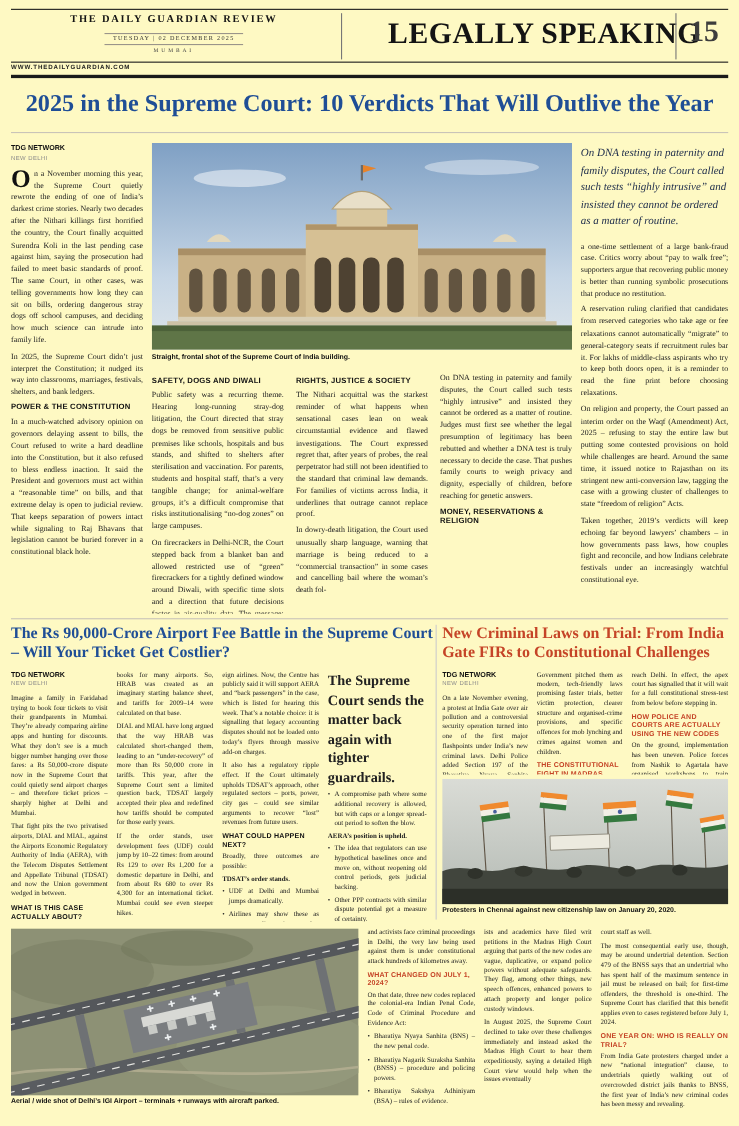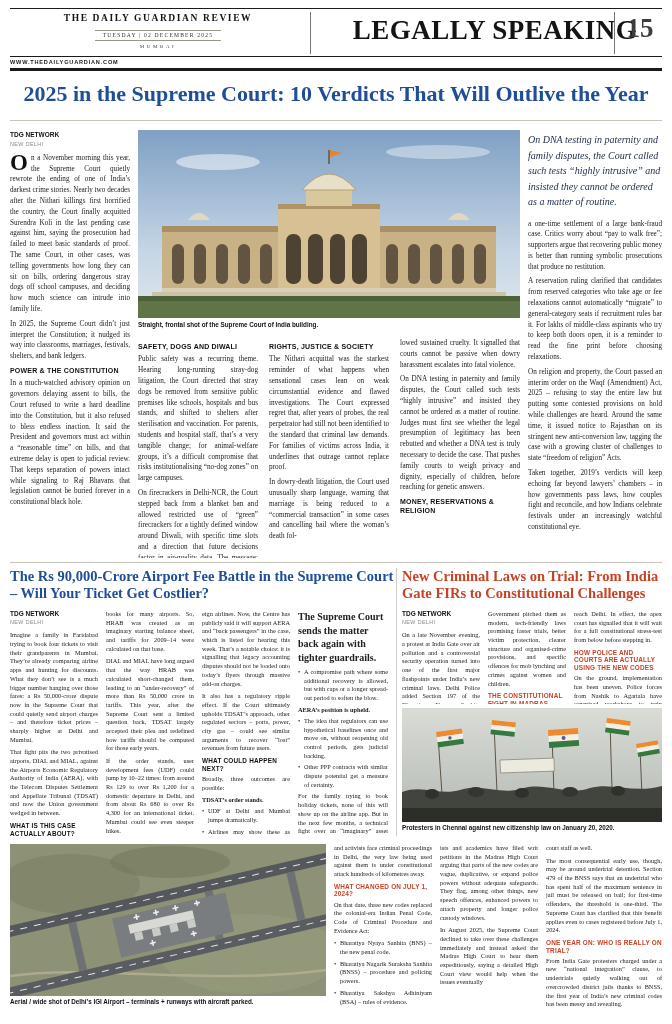--- a/index.html
+++ b/index.html
@@ -1,16 +1,16 @@
 <!DOCTYPE html>
 <html lang="en"><head>
 <meta charset="utf-8">
 <style>
   html,body{margin:0;padding:0;background:#e8e6e1;}
-  .page{position:relative;width:672px;height:1024px;margin:0 auto;background:#ffffff;
+  .page{position:relative;width:672px;height:1024px;margin:0 auto;background:#fef9c3;
         font-family:"Liberation Serif",serif;color:#212121;overflow:hidden;}
   .abs{position:absolute;}
   .rule{position:absolute;background:#1a1a1a;}
   .rule-lt{position:absolute;background:#c9c4b8;}
   .vrule{position:absolute;background:#777;width:1px;}
 
   
   .paper-name{font-size:9.5px;font-weight:bold;letter-spacing:1.6px;color:#141414;}
   .date-line{display:inline-block;font-size:5.6px;letter-spacing:1.2px;color:#333;
              border-top:1px solid #9a958a;border-bottom:1px solid #9a958a;padding:1.5px 8px;margin-top:3px;}
@@ -34,21 +34,21 @@
   .lead-body{font-size:7.2px;line-height:1.5;text-align:justify;hyphens:auto;}
   .sm-body{font-size:6.3px;line-height:1.38;text-align:justify;hyphens:auto;}
   .para{margin:0 0 4px 0;}
   .dropcap::first-letter{font-size:23px;font-weight:bold;float:left;line-height:.82;padding:1px 3px 0 0;color:#111;}
   .subhead{font-family:"Liberation Sans",sans-serif;font-weight:bold;font-size:7px;letter-spacing:.2px;
            color:#111;margin:5px 0 3px 0;line-height:1.2;text-align:left;}
   .subhead-sm{font-size:6.4px;margin:4px 0 2.5px 0;}
   .subhead-red{color:#c54427;}
   .quote{font-style:italic;font-size:10px;line-height:1.55;color:#1c2b4a;text-align:left;margin-bottom:9px;}
   .caption{position:absolute;font-family:"Liberation Sans",sans-serif;font-weight:bold;font-size:6.3px;color:#111;line-height:1.3;}
-  .standfirst{font-size:10px;font-weight:bold;line-height:1.35;margin:0 0 4px 0;text-align:left;}
+  .standfirst{font-size:13px;font-weight:bold;line-height:1.35;margin:0 0 4px 0;text-align:left;}
   .bold-line{font-weight:bold;margin:0 0 2.5px 0;text-align:left;}
   .bullet{position:relative;padding-left:6px;margin:0 0 3px 0;}
   .bullet::before{content:"\2022";position:absolute;left:0;top:0;}
   svg{display:block;}
 </style>
 </head>
 <body>
 
 <div class="page">
 
@@ -132,21 +132,20 @@
     <div class="subhead">SAFETY, DOGS AND DIWALI</div>
     <p class="para">Public safety was a recurring theme. Hearing long-running stray-dog litigation, the Court directed that stray dogs be removed from sensitive public premises like schools, hospitals and bus stands, and shifted to shelters after sterilisation and vaccination. For parents, students and hospital staff, that’s a very tangible change; for animal-welfare groups, it’s a difficult compromise that risks institutionalising “no-dog zones” on large campuses.</p>
     <p class="para">On firecrackers in Delhi-NCR, the Court stepped back from a blanket ban and allowed restricted use of “green” firecrackers for a tightly defined window around Diwali, with specific time slots and a direction that future decisions factor in air-quality data. The message: festivals are not being outlawed, but they will be constantly balanced against smog and public health.</p>
   </div>
   <div class="col lead-body" style="left:269px;top:338px;width:120px;height:220px;">
     <div class="subhead">RIGHTS, JUSTICE &amp; SOCIETY</div>
     <p class="para">The Nithari acquittal was the starkest reminder of what happens when sensational cases lean on weak circumstantial evidence and flawed investigations. The Court expressed regret that, after years of probes, the real perpetrator had still not been identified to the standard that criminal law demands. For families of victims across India, it underlines that outrage cannot replace proof.</p>
     <p class="para">In dowry-death litigation, the Court used unusually sharp language, warning that marriage is being reduced to a “commercial transaction” in some cases and cancelling bail where the woman’s death fol-</p>
   </div>
   <div class="col lead-body" style="left:400px;top:338px;width:120px;height:220px;">
-    <p class="para">lowed sustained cruelty. It signalled that courts cannot be passive when dowry harassment escalates into fatal violence.</p>
     <p class="para">On DNA testing in paternity and family disputes, the Court called such tests “highly intrusive” and insisted they cannot be ordered as a matter of routine. Judges must first see whether the legal presumption of legitimacy has been rebutted and whether a DNA test is truly necessary to decide the case. That pushes family courts to weigh privacy and dignity, especially of children, before reaching for genetic answers.</p>
     <div class="subhead">MONEY, RESERVATIONS &amp; RELIGION</div>
   </div>
 
   <div class="col lead-body" style="left:528px;top:132px;width:134px;height:426px;">
     <div class="quote">On DNA testing in paternity and family disputes, the Court called such tests “highly intrusive” and insisted they cannot be ordered as a matter of routine.</div>
     <p class="para">a one-time settlement of a large bank-fraud case. Critics worry about “pay to walk free”; supporters argue that recovering public money is better than running symbolic prosecutions that produce no restitution.</p>
     <p class="para">A reservation ruling clarified that candidates from reserved categories who take age or fee relaxations cannot automatically “migrate” to general-category seats if recruitment rules bar it. For lakhs of middle-class aspirants who try to keep both doors open, it is a reminder to read the fine print before choosing relaxations.</p>
     <p class="para">On religion and property, the Court passed an interim order on the Waqf (Amendment) Act, 2025 – refusing to stay the entire law but putting some contested provisions on hold while challenges are heard. Around the same time, it issued notice to Rajasthan on its stringent new anti-conversion law, tagging the case with a growing cluster of challenges to state “freedom of religion” Acts.</p>
     <p class="para">Taken together, 2019’s verdicts will keep echoing far beyond lawyers’ chambers – in how governments pass laws, how couples fight and reconcile, and how Indians celebrate festivals under an increasingly watchful constitutional eye.</p>

